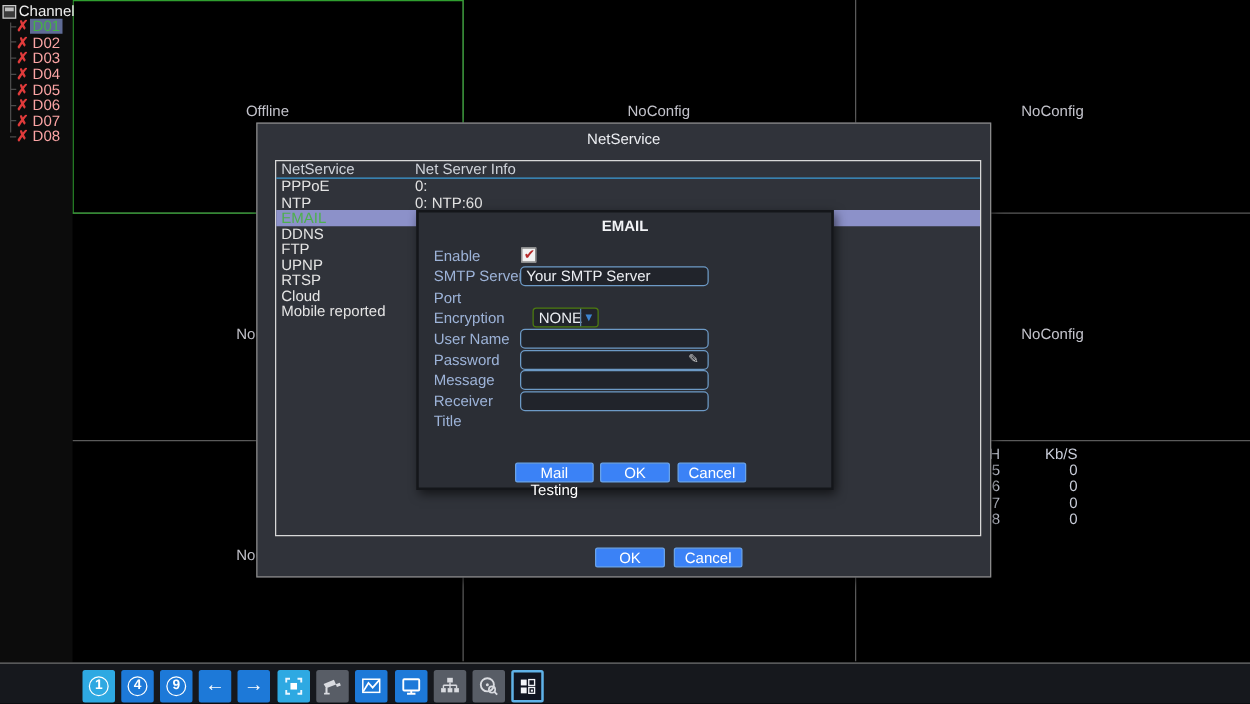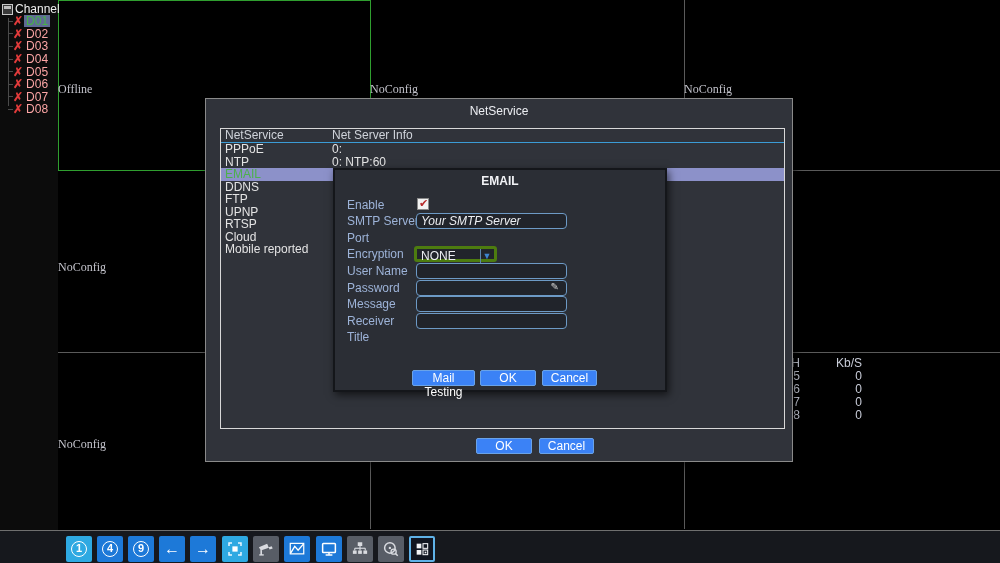--- a/index.html
+++ b/index.html
@@ -17,21 +17,21 @@
   .channel-item { height:12.6px; display:flex; align-items:center; cursor:pointer; }
   .stub { width:5px; height:1px; background:#4b4b4b; margin-left:8px; }
   .x-icon { color:#e13b3b; font-weight:bold; font-size:12px; line-height:12px; margin-right:1px; }
   .ch-label { color:#fca5a5; font-size:12px; line-height:12px; padding:0 2px; }
   .channel-item.selected .ch-label { background:#5f6b95; color:#46b246; }
 
   
   .vline { position:absolute; top:0; width:1px; height:529px; background:#5a5a5a; z-index:1; }
   .hline { position:absolute; left:58px; width:942px; height:1px; background:#5a5a5a; z-index:1; }
   .sel-cell { position:absolute; left:58px; top:0; width:313px; height:171px; border:1px solid #2f9e2f; z-index:2; }
-  .cell-label { position:absolute; z-index:3; text-align:left; color:#c3c3cb; font-size:12px;font-family:Liberation Serif, serif; }
+  .cell-label { position:absolute; z-index:3; text-align:center; color:#c3c3cb; font-size:12px; }
   .lab-r1c1 { left:58px;  top:82px;  width:312px; }
   .lab-r1c2 { left:370px; top:82px;  width:314px; }
   .lab-r1c3 { left:684px; top:82px;  width:316px; }
   .lab-r2c1 { left:58px;  top:260px; width:312px; }
   .lab-r2c3 { left:684px; top:260px; width:316px; }
   .lab-r3c1 { left:58px;  top:437px; width:312px; }
 
   
   .bitrate { position:absolute; left:770px; top:357px; z-index:3; color:#c9cdd9; font-size:12px; }
   .br-row { display:flex; line-height:13px; }
@@ -55,26 +55,26 @@
   .net-ok     { position:absolute; left:270px; top:339px; width:56px; height:16px; }
   .net-cancel { position:absolute; left:333px; top:339px; width:55px; height:16px; }
 
   
   .dlg-email { position:absolute; left:333px; top:168px; width:334px; height:224px; background:#2b2e35;
                border:2px solid #14161a; z-index:20; box-shadow:2px 3px 8px rgba(0,0,0,.6); }
   .dlg-email-title { position:absolute; top:4px; left:0; width:100%; text-align:center; color:#f2f3f6; font-weight:bold; }
   .fld-label { position:absolute; left:12px; color:#9db3d8; line-height:16px; }
   .fld-input { position:absolute; left:81px; width:151px; height:16px; background:#21242b;
                border:1px solid #6d9ac6; border-radius:4px; color:#eceef2; font-size:12px;
-               font-family:"Liberation Sans",sans-serif; padding:0 4px; outline:none;font-style:italic; }
+               font-family:"Liberation Sans",sans-serif; padding:0 4px; outline:none; }
   .checkbox { position:absolute; left:82px; width:12px; height:12px; background:#f2f2f2;
               border:1px solid #8a8a8a; cursor:pointer; }
   .checkbox span { position:absolute; left:1px; top:-2px; color:#b62a2a; font-size:11px; }
-  .dropdown { position:absolute; left:79px; width:83px; height:16px; background:#21242b;
-              border:3px solid #4d7c0f; border-radius:3px; cursor:pointer; }
+  .dropdown { position:absolute; left:91px; width:53px; height:16px; background:#21242b;
+              border:1px solid #4d7c0f; border-radius:3px; cursor:pointer; }
   .dropdown .dd-text { position:absolute; left:4px; top:0; line-height:14px; color:#eceef2; }
   .dropdown .dd-arrow { position:absolute; right:1px; top:0; width:13px; height:14px; border-left:1px solid #5d86ad;
                         color:#3d85d0; font-size:9px; line-height:14px; text-align:center; }
   .pen-icon { position:absolute; right:4px; top:1px; color:#cfcfcf; font-size:10px; }
   .btn-mail   { position:absolute; left:77px;  top:200px; width:63px; height:16px; }
   .btn-eok    { position:absolute; left:145px; top:200px; width:56px; height:16px; }
   .btn-ecancel{ position:absolute; left:207px; top:200px; width:55px; height:16px; }
 
   
   .toolbar { position:absolute; left:0; top:530px; width:1000px; height:33px; background:#16181d;

